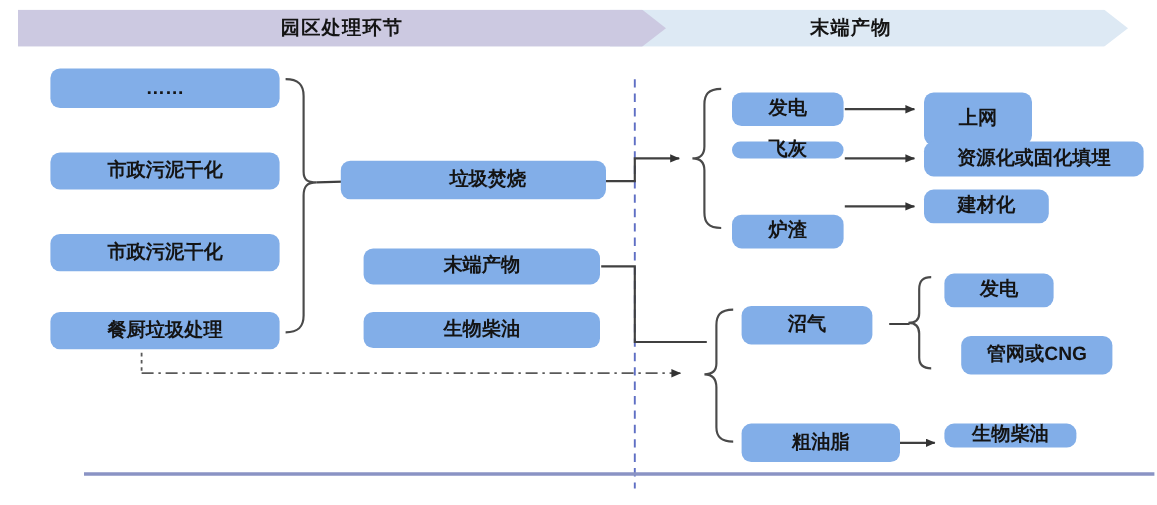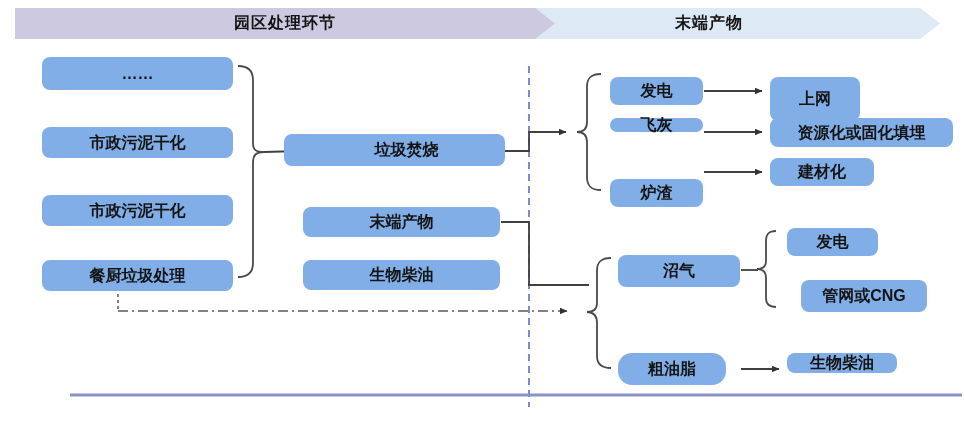--- a/index.html
+++ b/index.html
@@ -96,19 +96,19 @@
   <div class="node" style="left:303px;top:207px;width:197px;height:30px;">末端产物</div>
   <div class="node" style="left:303px;top:260px;width:197px;height:30px;">生物柴油</div>
 
   <div class="node" style="left:610px;top:77px;width:93px;height:28px;">发电</div>
   <div class="node" style="left:770px;top:77px;width:90px;height:44px;">上网</div>
   <div class="node" style="left:610px;top:118px;width:93px;height:14px;">飞灰</div>
   <div class="node" style="left:770px;top:118px;width:183px;height:29px;">资源化或固化填埋</div>
   <div class="node" style="left:610px;top:158px;width:93px;height:28px;margin-top:21px;">炉渣</div>
   <div class="node" style="left:770px;top:158px;width:104px;height:28px;">建材化</div>
 
-  <div class="node" style="left:618px;top:255px;width:122px;height:32px;">沼气</div>
+  <div class="node" style="left:618px;top:255px;width:109px;height:32px;">沼气</div>
   <div class="node" style="left:787px;top:228px;width:91px;height:28px;">发电</div>
   <div class="node" style="left:801px;top:280px;width:126px;height:32px;">管网或CNG</div>
-  <div class="node" style="left:618px;top:353px;width:108px;height:32px;border-radius:14px;">粗油脂</div>
+  <div class="node" style="left:618px;top:353px;width:132px;height:32px;">粗油脂</div>
   <div class="node" style="left:787px;top:353px;width:110px;height:20px;">生物柴油</div>
 
 </div>
 
 </body></html>

